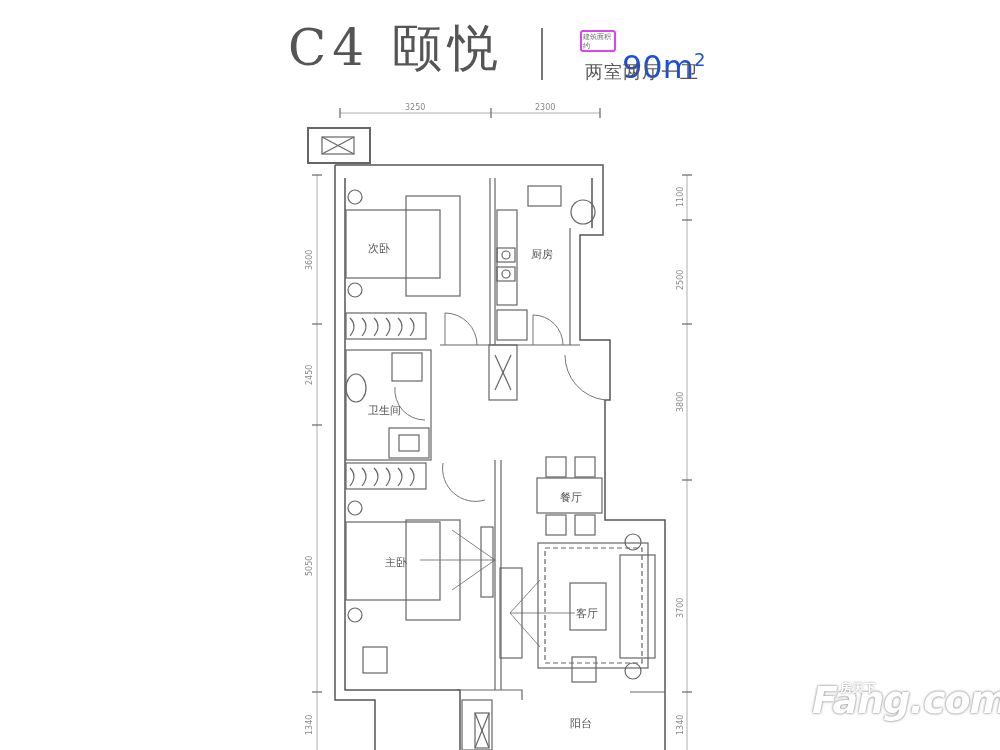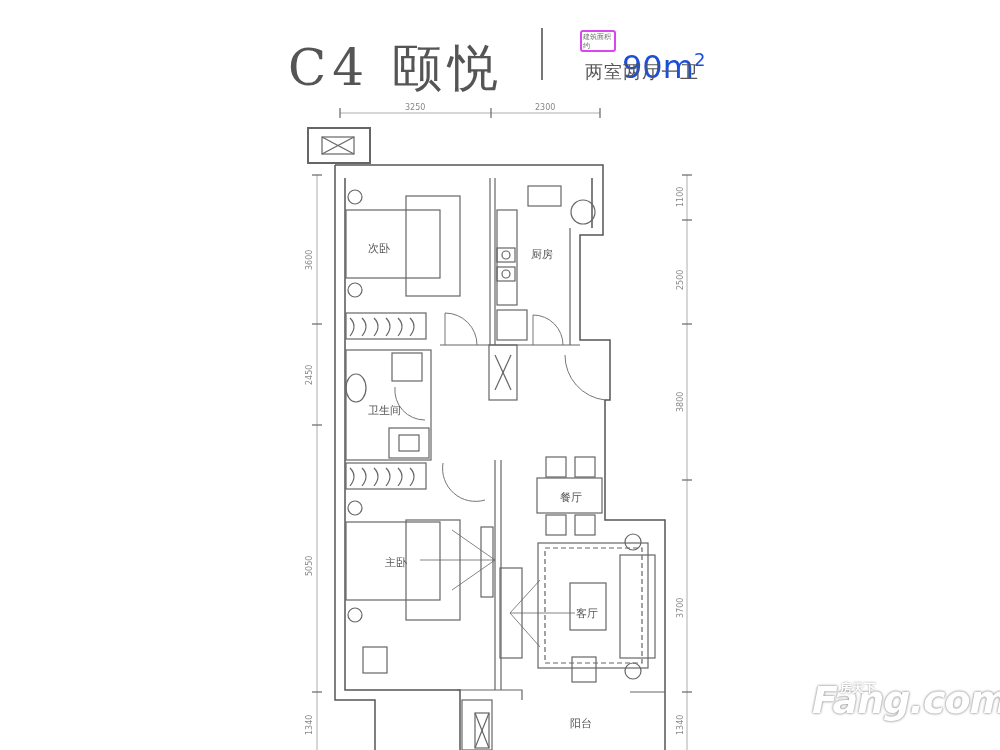--- a/index.html
+++ b/index.html
@@ -1,17 +1,17 @@
 <!DOCTYPE html>
 <html><head>
 <meta charset="utf-8">
 <style>
   html,body{margin:0;padding:0;background:#fff;}
   body{width:1000px;height:750px;position:relative;overflow:hidden;font-family:"DejaVu Serif",serif;}
-  .title{position:absolute;left:288px;top:38px;font-family:"DejaVu Serif",serif;font-size:50px;color:#555;letter-spacing:6px;line-height:60px;}
+  .title{position:absolute;left:288px;top:18px;font-family:"DejaVu Serif",serif;font-size:50px;color:#555;letter-spacing:6px;line-height:60px;}
   .divider{position:absolute;left:541px;top:28px;width:2px;height:52px;background:#777;}
   .area-tag{position:absolute;left:580px;top:30px;width:36px;height:22px;font-size:7px;color:#666;line-height:9px;border:2px solid #d946ef;border-radius:3px;padding:1px;box-sizing:border-box;}
   .area-val{position:absolute;left:622px;top:40px;font-family:"DejaVu Sans",sans-serif;font-size:32px;color:#1d4ed8;line-height:40px;}
   .area-val sup{font-size:18px;}
   .layout-txt{position:absolute;left:585px;top:60px;font-family:"DejaVu Sans",sans-serif;font-size:18px;color:#555;letter-spacing:1px;}
   svg{position:absolute;left:0;top:0;}
   .room-label{font-family:"DejaVu Sans",sans-serif;font-size:11px;fill:#555;}
   .dim{font-family:"DejaVu Sans",sans-serif;font-size:8px;fill:#888;}
   .wm{position:absolute;left:812px;top:678px;font-family:"DejaVu Sans",sans-serif;font-weight:bold;font-size:38px;color:#fff;text-shadow:0 0 3px #999,0 0 2px #999;font-style:italic;letter-spacing:-1px;}
   .wm-cn{position:absolute;left:840px;top:680px;font-family:"DejaVu Sans",sans-serif;font-weight:bold;font-size:12px;color:#fff;text-shadow:0 0 2px #888;text-align:center;}

